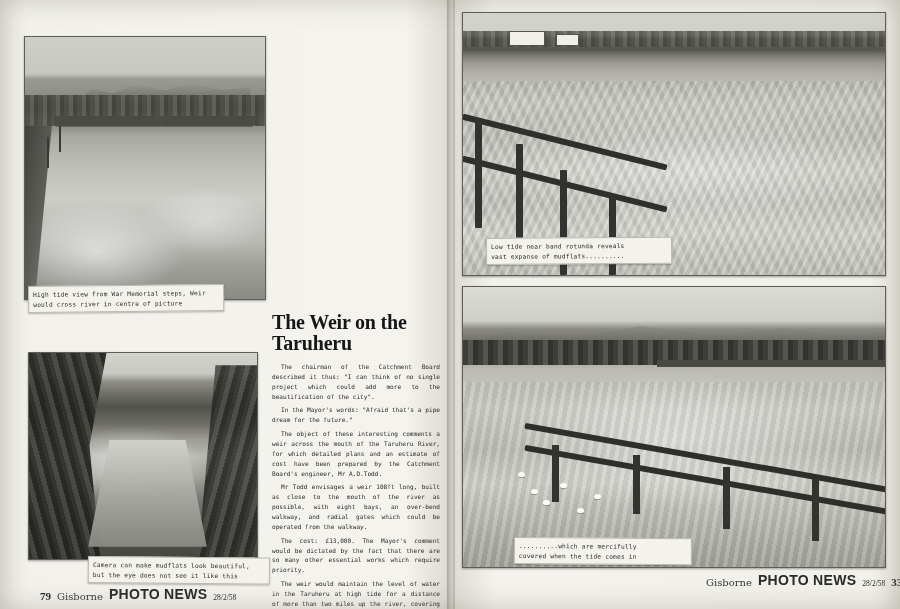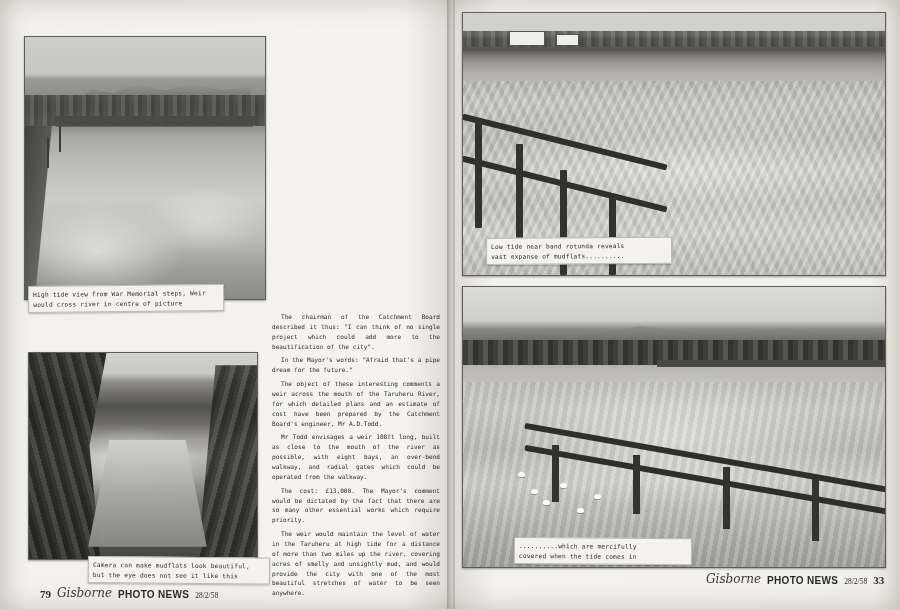--- a/index.html
+++ b/index.html
@@ -228,25 +228,25 @@
   
   .folio{
     position:absolute;
     font-family:"Liberation Serif",serif;
     color:#2a2a28;
     display:flex;align-items:flex-end;gap:6px;
   }
   .folio .num{font-size:11px;font-weight:bold;}
   .folio .script{
     font-family:"DejaVu Serif",serif;
-    font-style:italic;font-size:12px;color:#3a3a38;
+    font-size:10px;color:#3a3a38;
   }
   .folio .logo{
     font-family:"Liberation Sans",sans-serif;
-    font-weight:bold;font-size:10px;letter-spacing:.3px;
+    font-weight:bold;font-size:14px;letter-spacing:.3px;
   }
   .folio .date{font-family:Liberation Serif, serif;font-size:7.5px;}
 
   .edge{
     position:absolute;pointer-events:none;inset:0;
     box-shadow:inset 0 0 26px rgba(120,115,100,.35);
   }
 </style>
 </head>
 <body>
@@ -272,20 +272,21 @@
       <div class="img">
         <div class="bushL"></div>
         <div class="bushR"></div>
         <div class="water"></div>
       </div>
     </div>
     <div class="caption" style="left:88px;top:556px;width:172px;white-space:pre-line;transform:rotate(.5deg);">Camera can make mudflats look beautiful,
 but the eye does not see it like this</div>
 
     <div class="article">
+      <h1>The Weir on the Taruheru</h1>
       <div class="body">
         <p>The chairman of the Catchment Board described it thus: "I can think of no single project which could add more to the beautification of the city".</p>
         <p>In the Mayor's words: "Afraid that's a pipe dream for the future."</p>
         <p>The object of these interesting comments a weir across the mouth of the Taruheru River, for which detailed plans and an estimate of cost have been prepared by the Catchment Board's engineer, Mr A.D.Todd.</p>
         <p>Mr Todd envisages a weir 108ft long, built as close to the mouth of the river as possible, with eight bays, an over-bend walkway, and radial gates which could be operated from the walkway.</p>
         <p>The cost: £13,000. The Mayor's comment would be dictated by the fact that there are so many other essential works which require priority.</p>
         <p>The weir would maintain the level of water in the Taruheru at high tide for a distance of more than two miles up the river, covering acres of smelly and unsightly mud, and would provide the city with one of the most beautiful stretches of water to be seen anywhere.</p>
       </div>
     </div>
 

